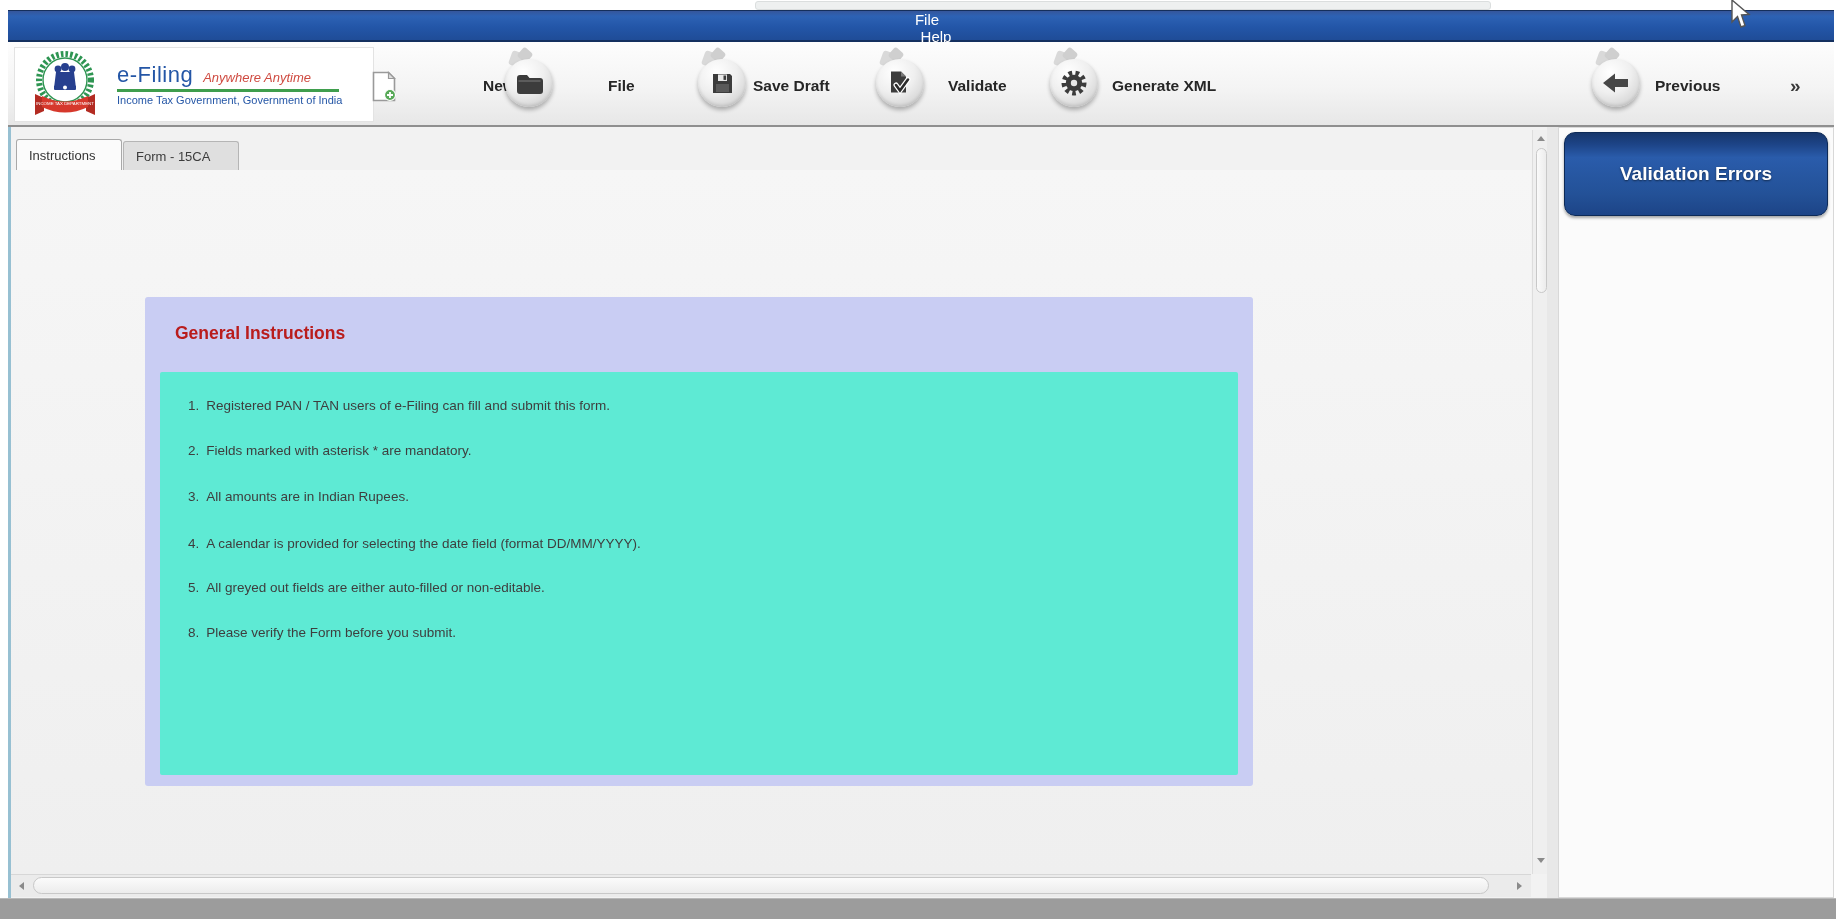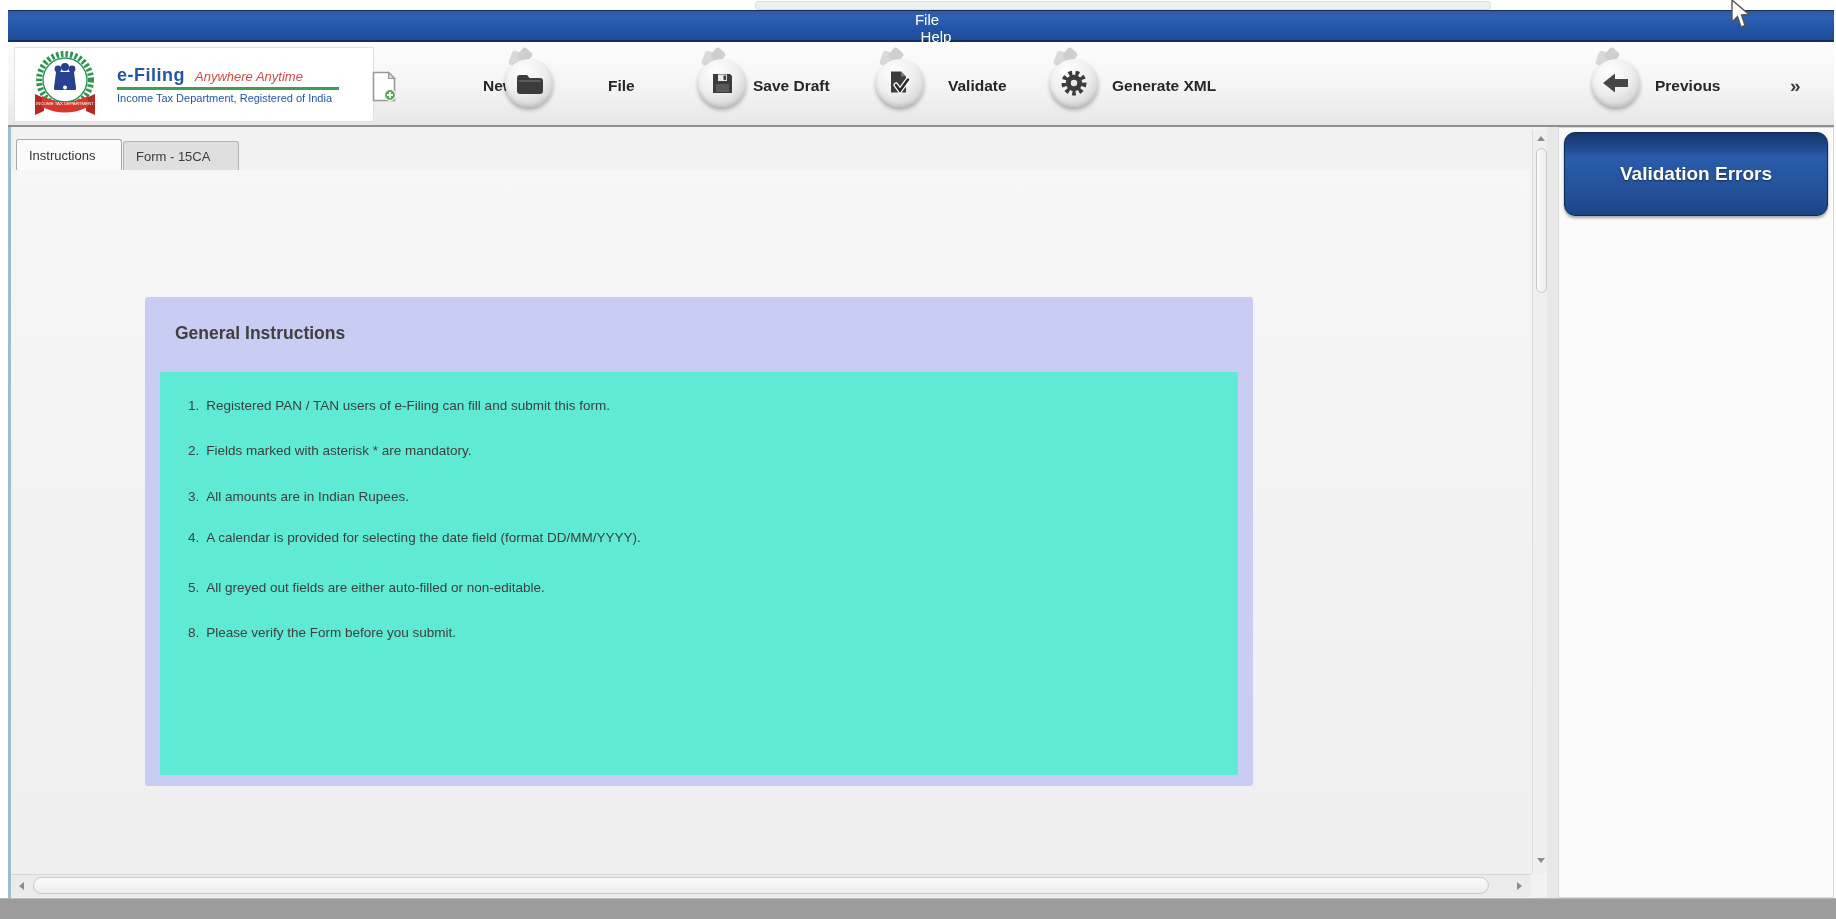--- a/index.html
+++ b/index.html
@@ -21,21 +21,21 @@
 
   
   .toolbar{position:absolute;left:8px;top:42px;width:1826px;height:85px;
     background:linear-gradient(180deg,#fdfdfd 0%,#f4f4f4 55%,#e7e7e7 100%);
     border-bottom:2px solid #8f8f8f;box-sizing:border-box;}
   .logo-box{position:absolute;left:6px;top:5px;width:358px;height:73px;background:#ffffff;
     border:1px solid #e3e3e3;display:flex;align-items:center;}
   .emblem{margin-left:12px;flex:0 0 auto;}
   .brand-text{margin-left:14px;line-height:1;}
   .brand-row1{display:flex;align-items:baseline;}
-  .brand-title{font-size:18px;font-weight:bold;color:#2456a6;letter-spacing:0.5px;}
+  .brand-title{font-size:22px;font-weight:normal;color:#2456a6;letter-spacing:0.5px;}
   .brand-tagline{font-size:13px;font-style:italic;color:#cf4b41;margin-left:10px;}
   .brand-rule{width:222px;height:3px;background:#3f9e4d;margin:3px 0 3px 0;}
   .brand-org{font-size:11px;color:#2456a6;}
 
   .tb-label{position:absolute;top:35px;font-size:15.5px;font-weight:bold;color:#262626;white-space:nowrap;}
   .badge{position:absolute;top:17px;width:48px;height:48px;}
   .burst1{position:absolute;top:-7px;left:5px;width:15px;height:15px;background:#d9d9d9;
     transform:rotate(20deg);border-radius:3px;}
   .burst2{position:absolute;top:-10px;left:14px;width:12px;height:12px;background:#cfcfcf;
     transform:rotate(42deg);border-radius:3px;}
@@ -53,29 +53,29 @@
   .tab{position:absolute;font-size:13px;color:#333333;box-sizing:border-box;
     display:flex;align-items:center;padding:0 12px;border:1px solid #a9a9a9;border-bottom:none;
     border-radius:3px 3px 0 0;}
   .tab.active{left:5px;top:12px;width:106px;height:31px;background:#fbfbfb;z-index:2;}
   .tab.inactive{left:112px;top:14px;width:116px;height:29px;background:#dfdfdf;
     border-color:#b5b5b5;color:#3c3c3c;}
   .content{position:absolute;left:0;top:43px;width:1520px;height:704px;
     background:linear-gradient(180deg,#f6f6f6 0%,#efefef 100%);}
   .lavender-box{position:absolute;left:134px;top:127px;width:1108px;height:489px;
     background:#c9cdf3;border-radius:3px;}
-  .inst-title{position:absolute;left:30px;top:26px;font-size:17.5px;font-weight:bold;color:#404040;}
+  .inst-title{position:absolute;left:30px;top:26px;font-size:17.5px;font-weight:bold;color:#b91c1c;}
   .cream-box{position:absolute;left:15px;top:75px;width:1078px;height:403px;
     background:#5eead4;border-radius:2px;}
   .inst-item{position:absolute;left:28px;font-size:13.5px;color:#3e3e3e;white-space:nowrap;}
   .inst-item .num{margin-right:7px;}
   .inst-item:nth-child(1){top:26px;}
   .inst-item:nth-child(2){top:71px;}
   .inst-item:nth-child(3){top:117px;}
-  .inst-item:nth-child(4){top:158px;text-align:center;}
+  .inst-item:nth-child(4){top:164px;text-align:center;}
   .inst-item:nth-child(5){top:208px;}
   .inst-item:nth-child(6){top:253px;}
   .inst-item:nth-child(7){top:299px;}
   .inst-item:nth-child(8){top:344px;}
 
   
   .h-scrollbar{position:absolute;left:0;top:747px;width:1520px;height:23px;background:#ebebeb;
     border-top:1px solid #d7d7d7;box-sizing:border-box;}
   .h-thumb{position:absolute;left:22px;top:2px;width:1456px;height:17px;border-radius:9px;
     background:linear-gradient(180deg,#fbfbfb,#ececec);border:1px solid #c8c8c8;box-sizing:border-box;}
@@ -136,21 +136,21 @@
         <path d="M68 45 l-9 4 v13 l9 4 z" fill="#b32b22"></path>
         <path d="M15 47 q23 11 46 0 v11 q-23 11 -46 0 z" fill="#d6382c"></path>
         <text x="38" y="55.5" font-size="4.4" fill="#ffffff" text-anchor="middle" font-family="Liberation Sans, sans-serif">INCOME TAX DEPARTMENT</text>
       </svg>
       <div class="brand-text">
         <div class="brand-row1">
           <span class="brand-title">e-Filing</span>
           <span class="brand-tagline">Anywhere Anytime</span>
         </div>
         <div class="brand-rule"></div>
-        <div class="brand-org">Income Tax Department, Registered of India</div>
+        <div class="brand-org">Income Tax Government, Government of India</div>
       </div>
     </div>
 
     <svg class="new-page-icon" width="25" height="31" viewBox="0 0 25 31">
       <path d="M1.5 1.5 h15 l6 6 v22 h-21 z" fill="#ffffff" stroke="#9a9a9a" stroke-width="1.6"></path>
       <path d="M16.5 1.5 v6 h6 z" fill="#e0e0e0" stroke="#9a9a9a" stroke-width="1.2"></path>
       <circle cx="18" cy="24" r="5.5" fill="#57a957" stroke="#ffffff" stroke-width="1.2"></circle>
       <path d="M18 21 v6 M15 24 h6" stroke="#ffffff" stroke-width="1.8"></path>
     </svg>
     <div class="tb-label" style="left:429px;margin-left:46px;">New</div>

